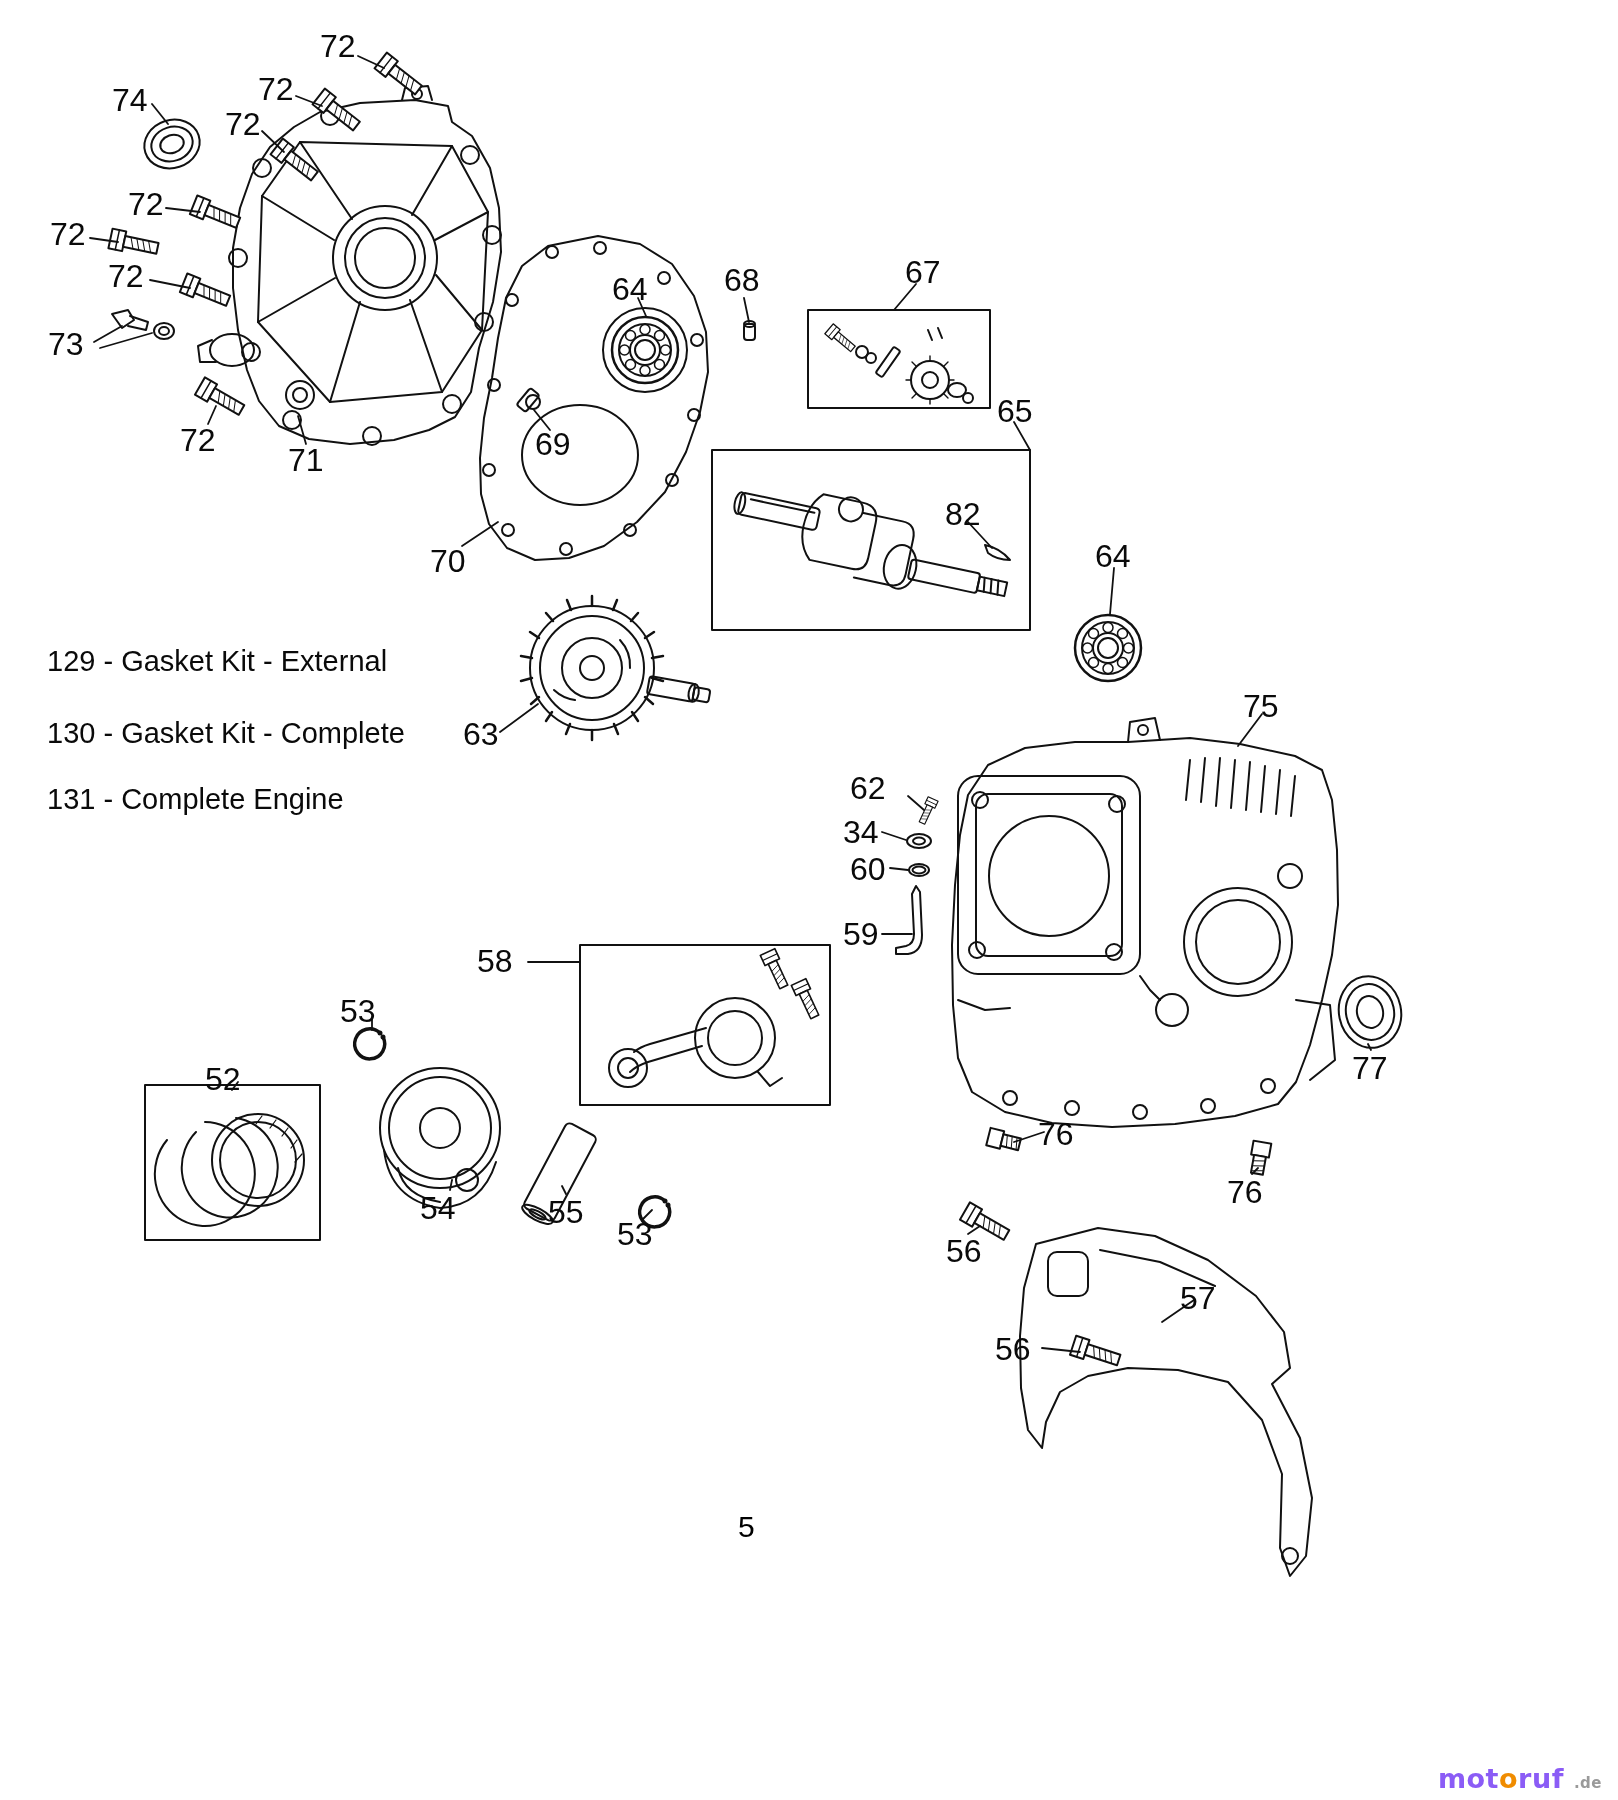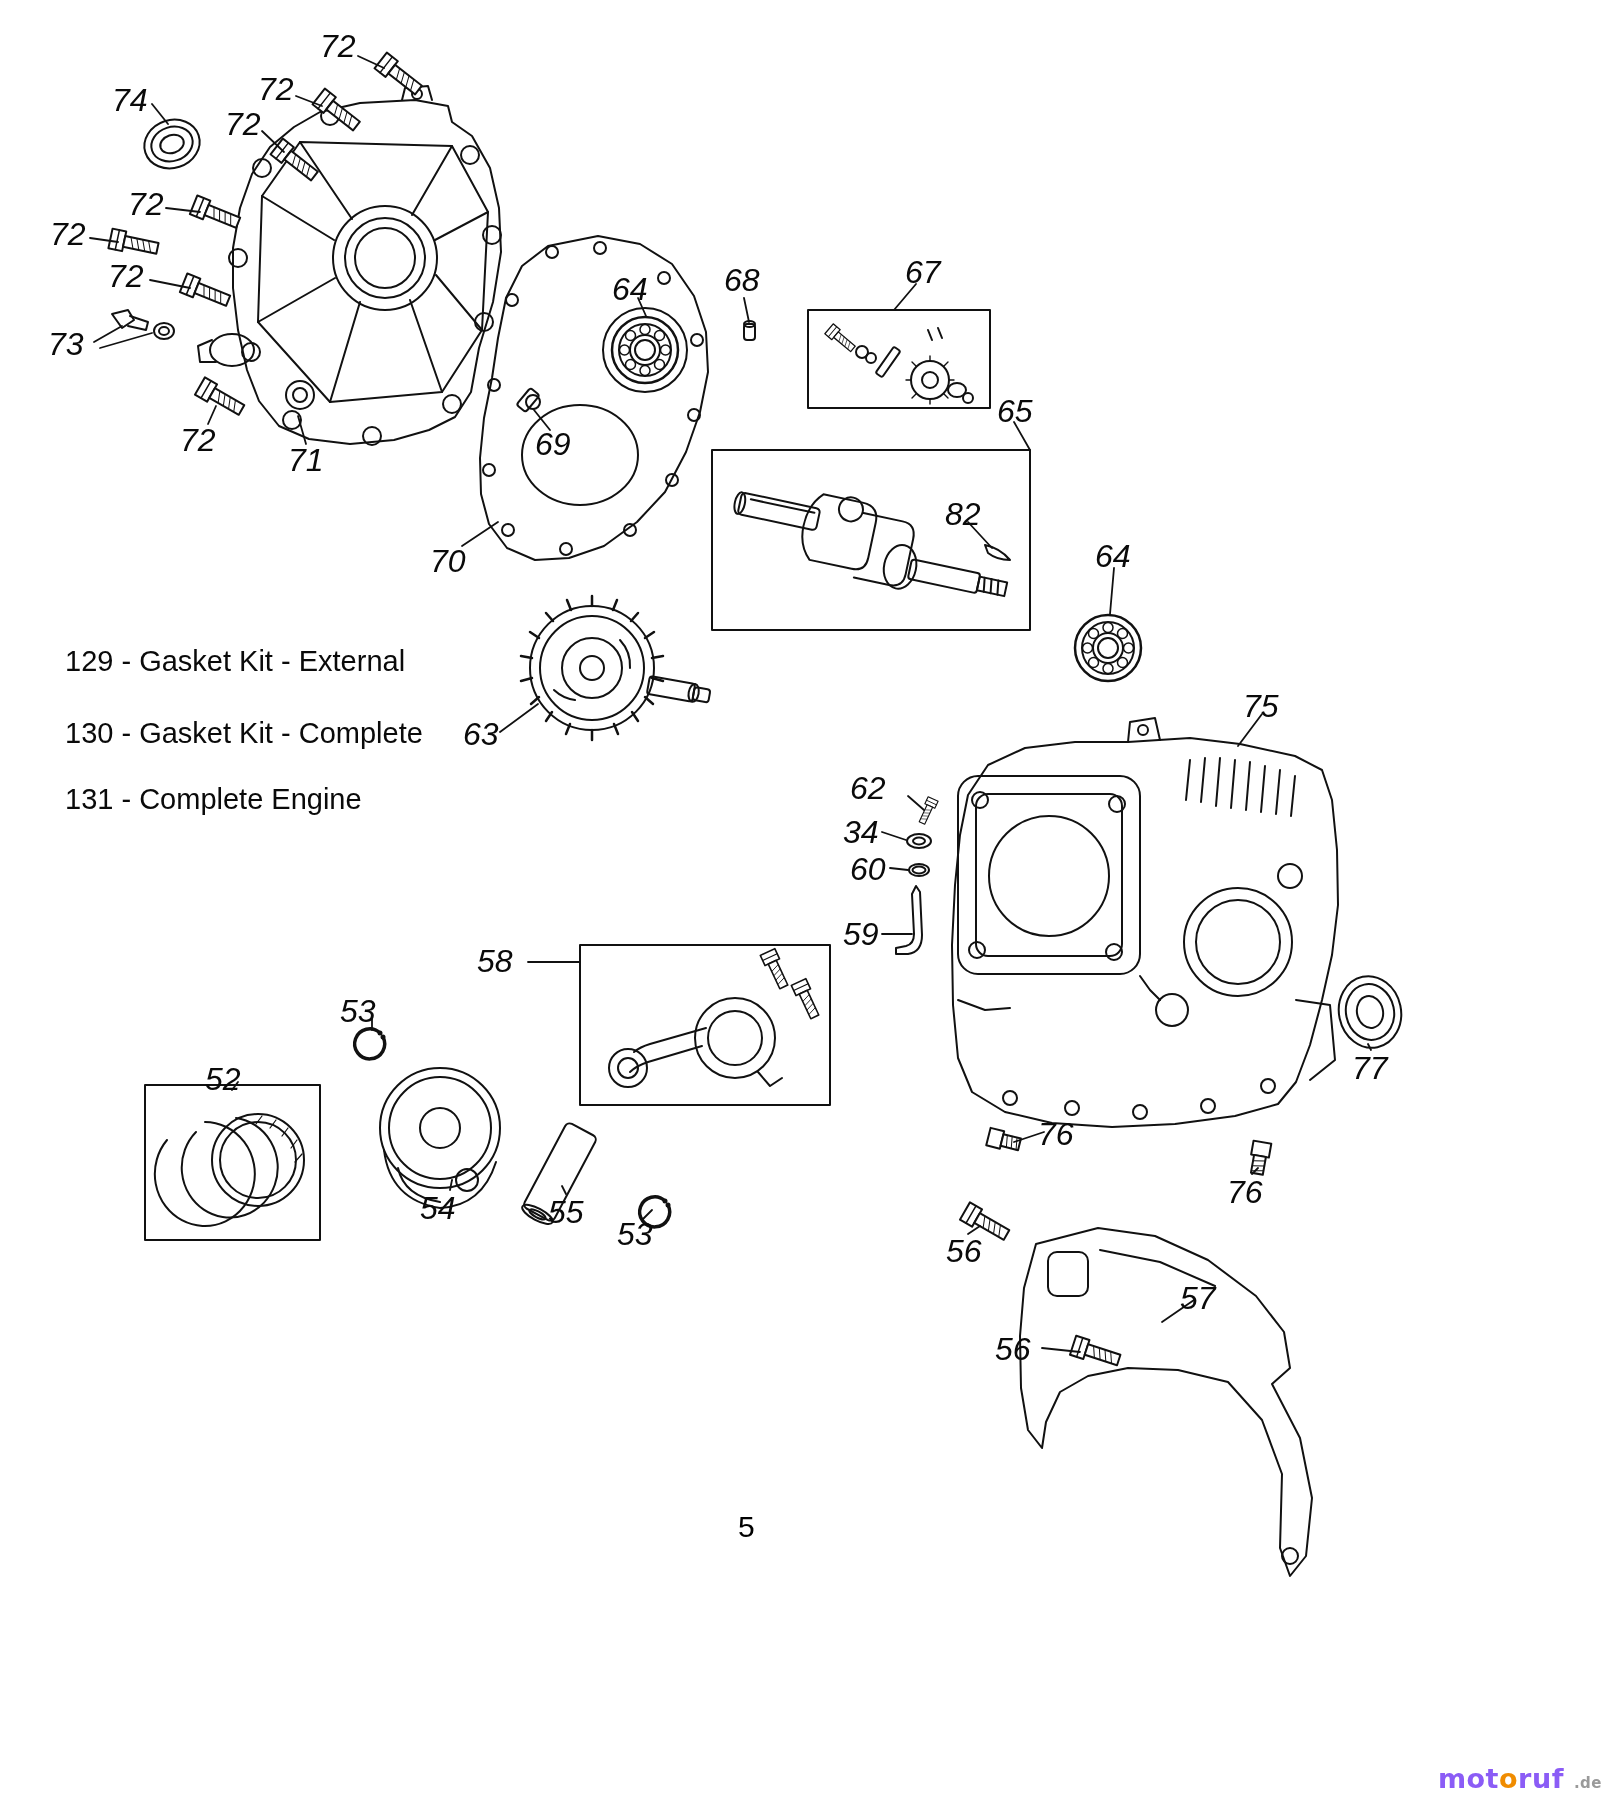--- a/index.html
+++ b/index.html
@@ -12,25 +12,24 @@
     color:#000;
   }
   .stage { position:absolute; inset:0; width:1618px; height:1800px; }
   svg.art { position:absolute; left:0; top:0; }
   .callout {
     position:absolute;
     font-size:32px;
     line-height:1;
     color:#0a0a0a;
     white-space:nowrap;
-    font-style:italic;
   }
   .note {
     position:absolute;
-    left:65px;
+    left:47px;
     font-size:29px;
     color:#0a0a0a;
     white-space:nowrap;
     text-align:center;
   }
   .page-number {
     position:absolute;
     left:738px;
     top:1510px;
     font-size:30px;

